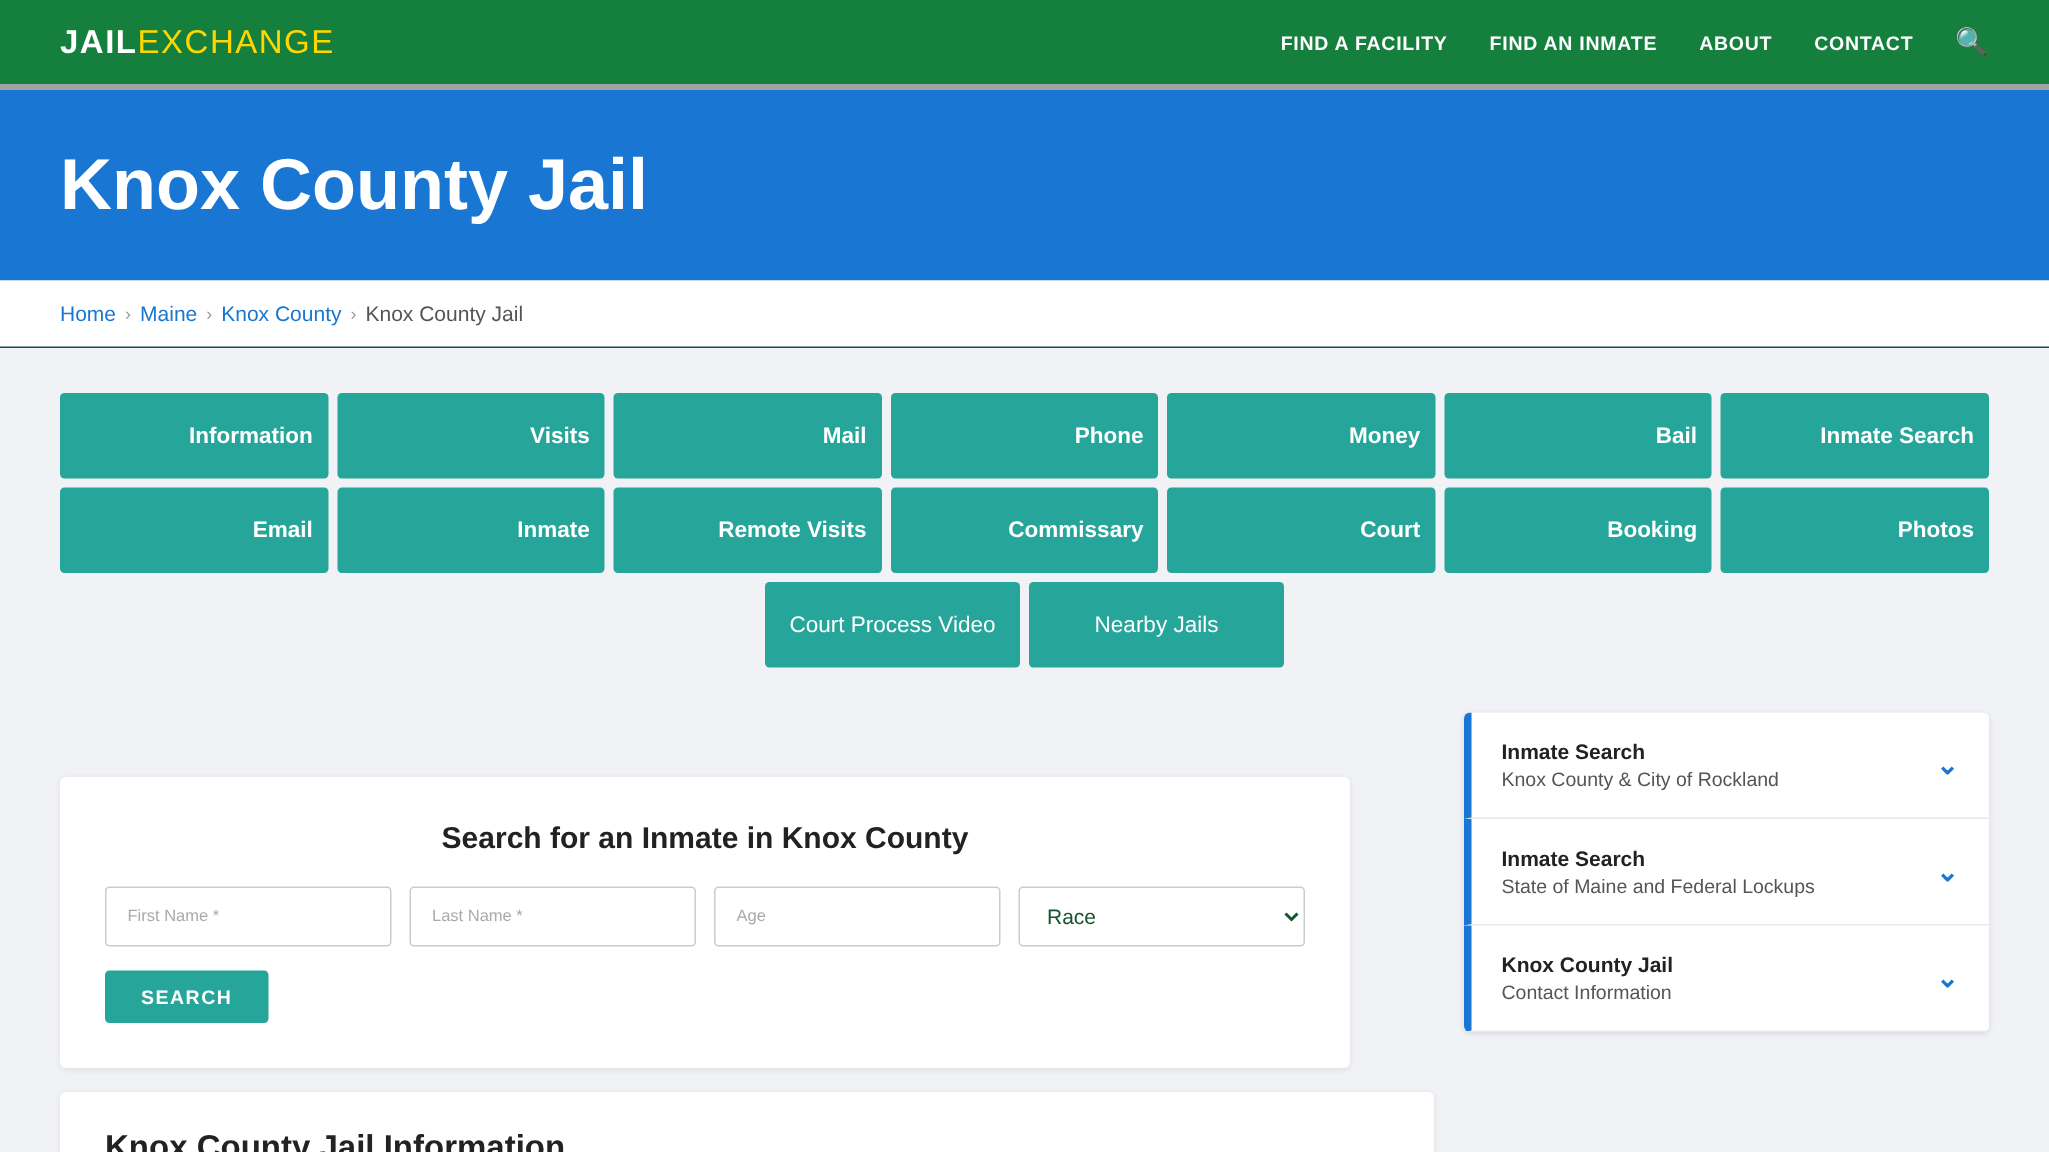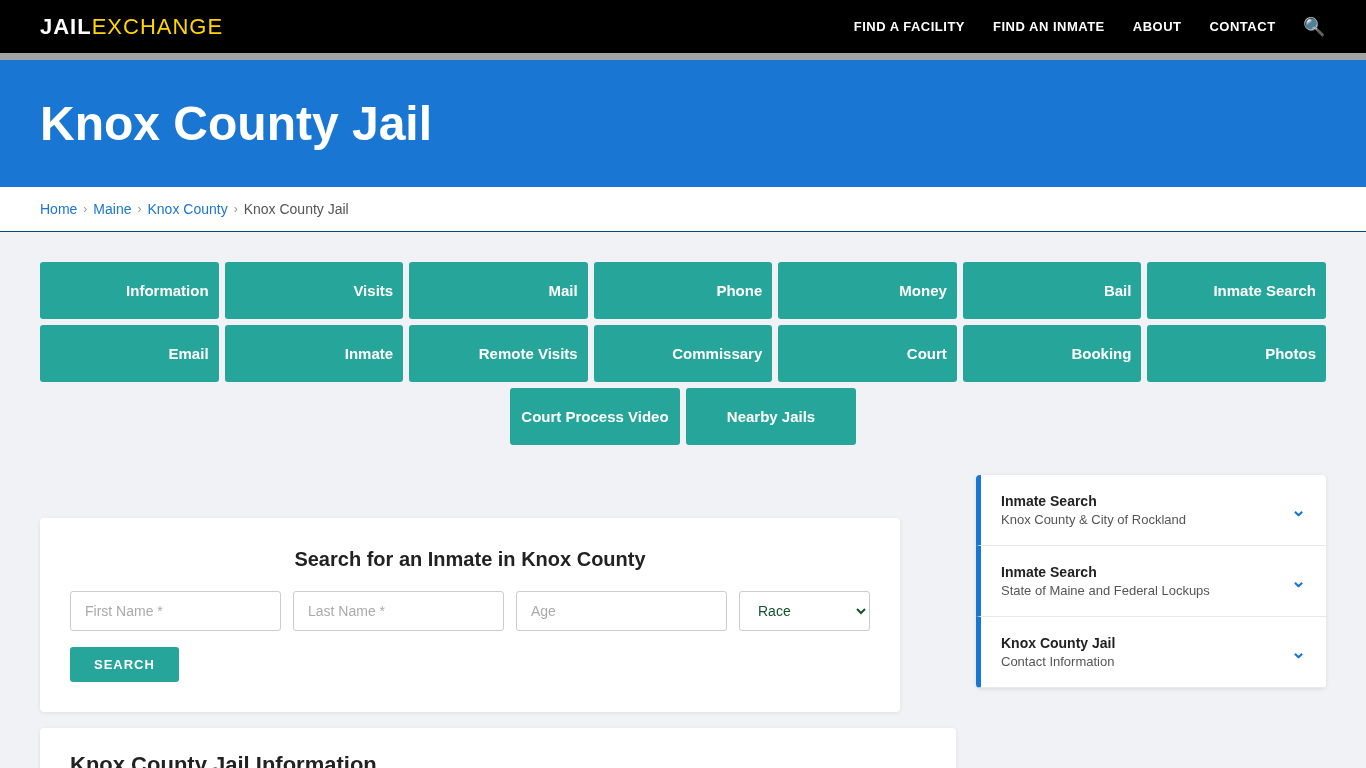--- a/index.html
+++ b/index.html
@@ -1,26 +1,26 @@
 <!DOCTYPE html>
 <html><head>
   <meta charset="utf-8">
   <style>
     * { margin: 0; padding: 0; box-sizing: border-box; }
     body { font-family: Arial, sans-serif; background: #f0f2f5; color: #333; }
 
     
     .navbar {
-      background: #000000;
+      background: #15803d;
       padding: 0 40px;
       height: 60px;
       display: flex;
       align-items: center;
       justify-content: space-between;
-      border-bottom: 7px solid #a3a3a3;
+      border-bottom: 4px solid #a3a3a3;
     }
     .logo {
       font-size: 22px;
       font-weight: 900;
       letter-spacing: 1px;
       color: white;
     }
     .logo span { color: #ffd600; }
     .nav-links {
       display: flex;
@@ -107,21 +107,21 @@
       border-radius: 3px;
       text-align: right;
       transition: background 0.2s;
     }
     .grid-btn-wide {
       background: #26a69a;
       color: white;
       border: none;
       padding: 20px 10px;
       font-size: 15px;
-      font-weight: 700;
+      font-weight: 400;
       cursor: pointer;
       border-radius: 3px;
       text-align: center;
       min-width: 170px;
       transition: background 0.2s;
     }
 
     
     .content-row {
       display: flex;
@@ -150,21 +150,21 @@
     .search-fields {
       display: flex;
       gap: 12px;
       margin-bottom: 16px;
     }
     .search-input {
       flex: 1;
       padding: 10px 14px;
       border: 1px solid #ccc;
       border-radius: 3px;
-      font-size: 14px;
+      font-size: 11px;
       color: #333;
     }
     .search-input::placeholder { color: #aaa; }
     .search-select {
       flex: 1;
       padding: 10px 14px;
       border: 1px solid #ccc;
       border-radius: 3px;
       font-size: 14px;
       color: #14532d;

